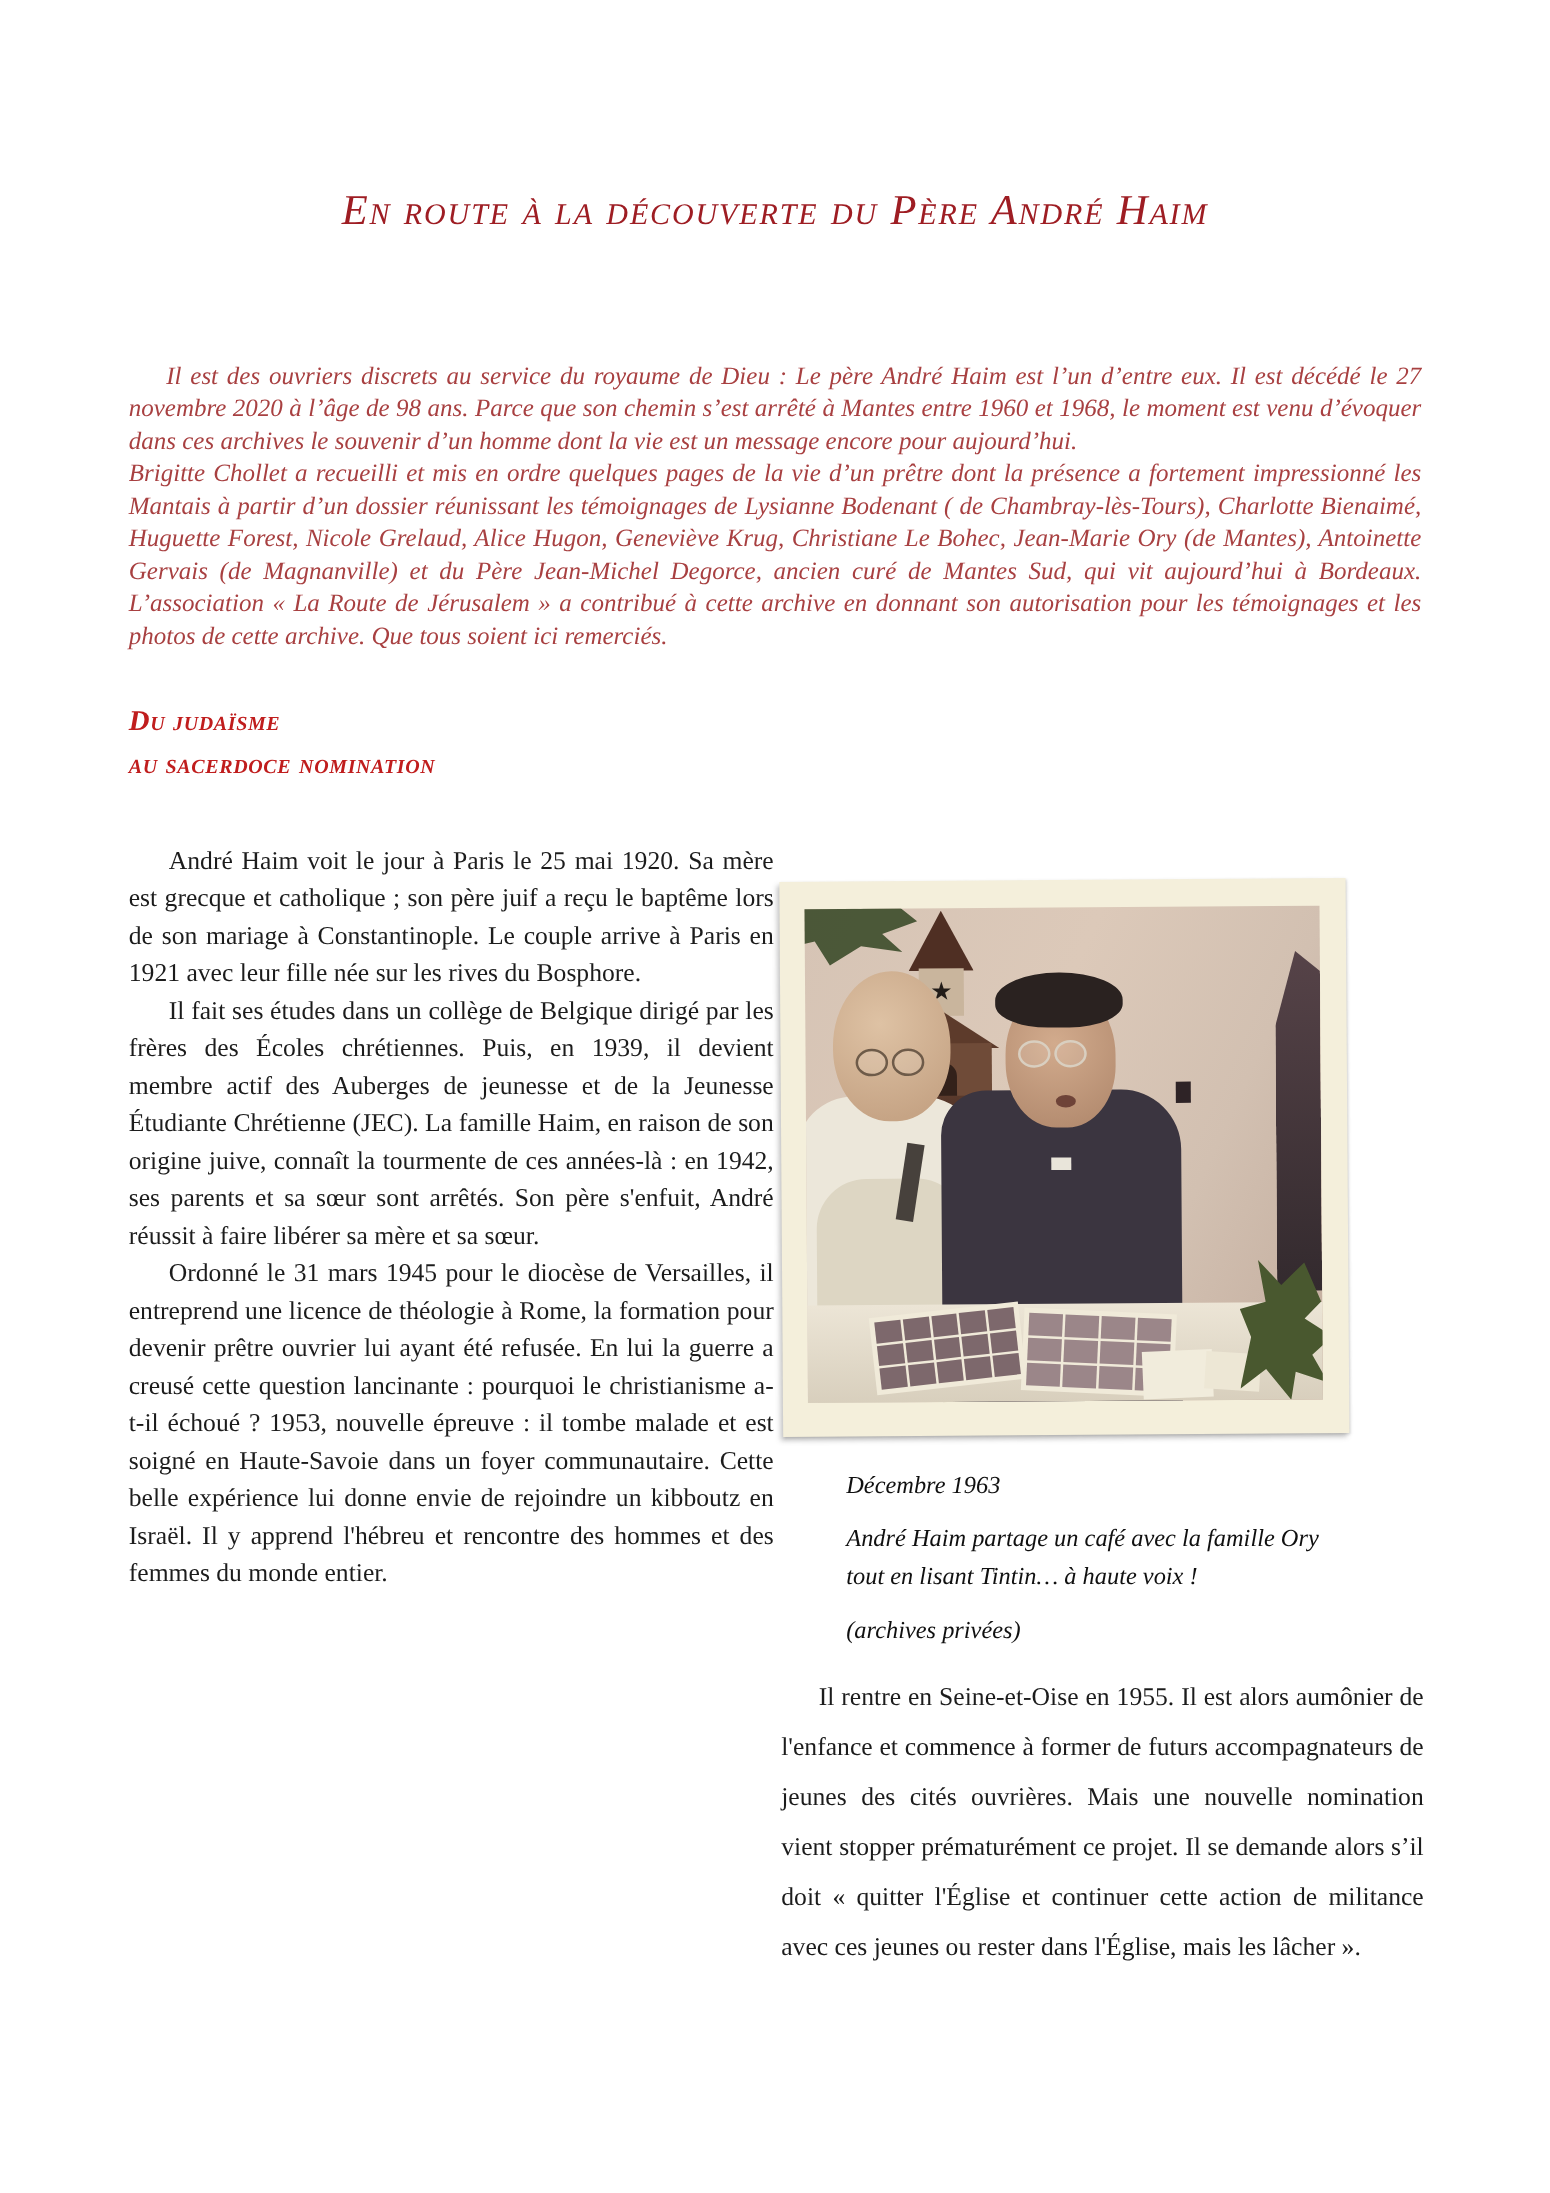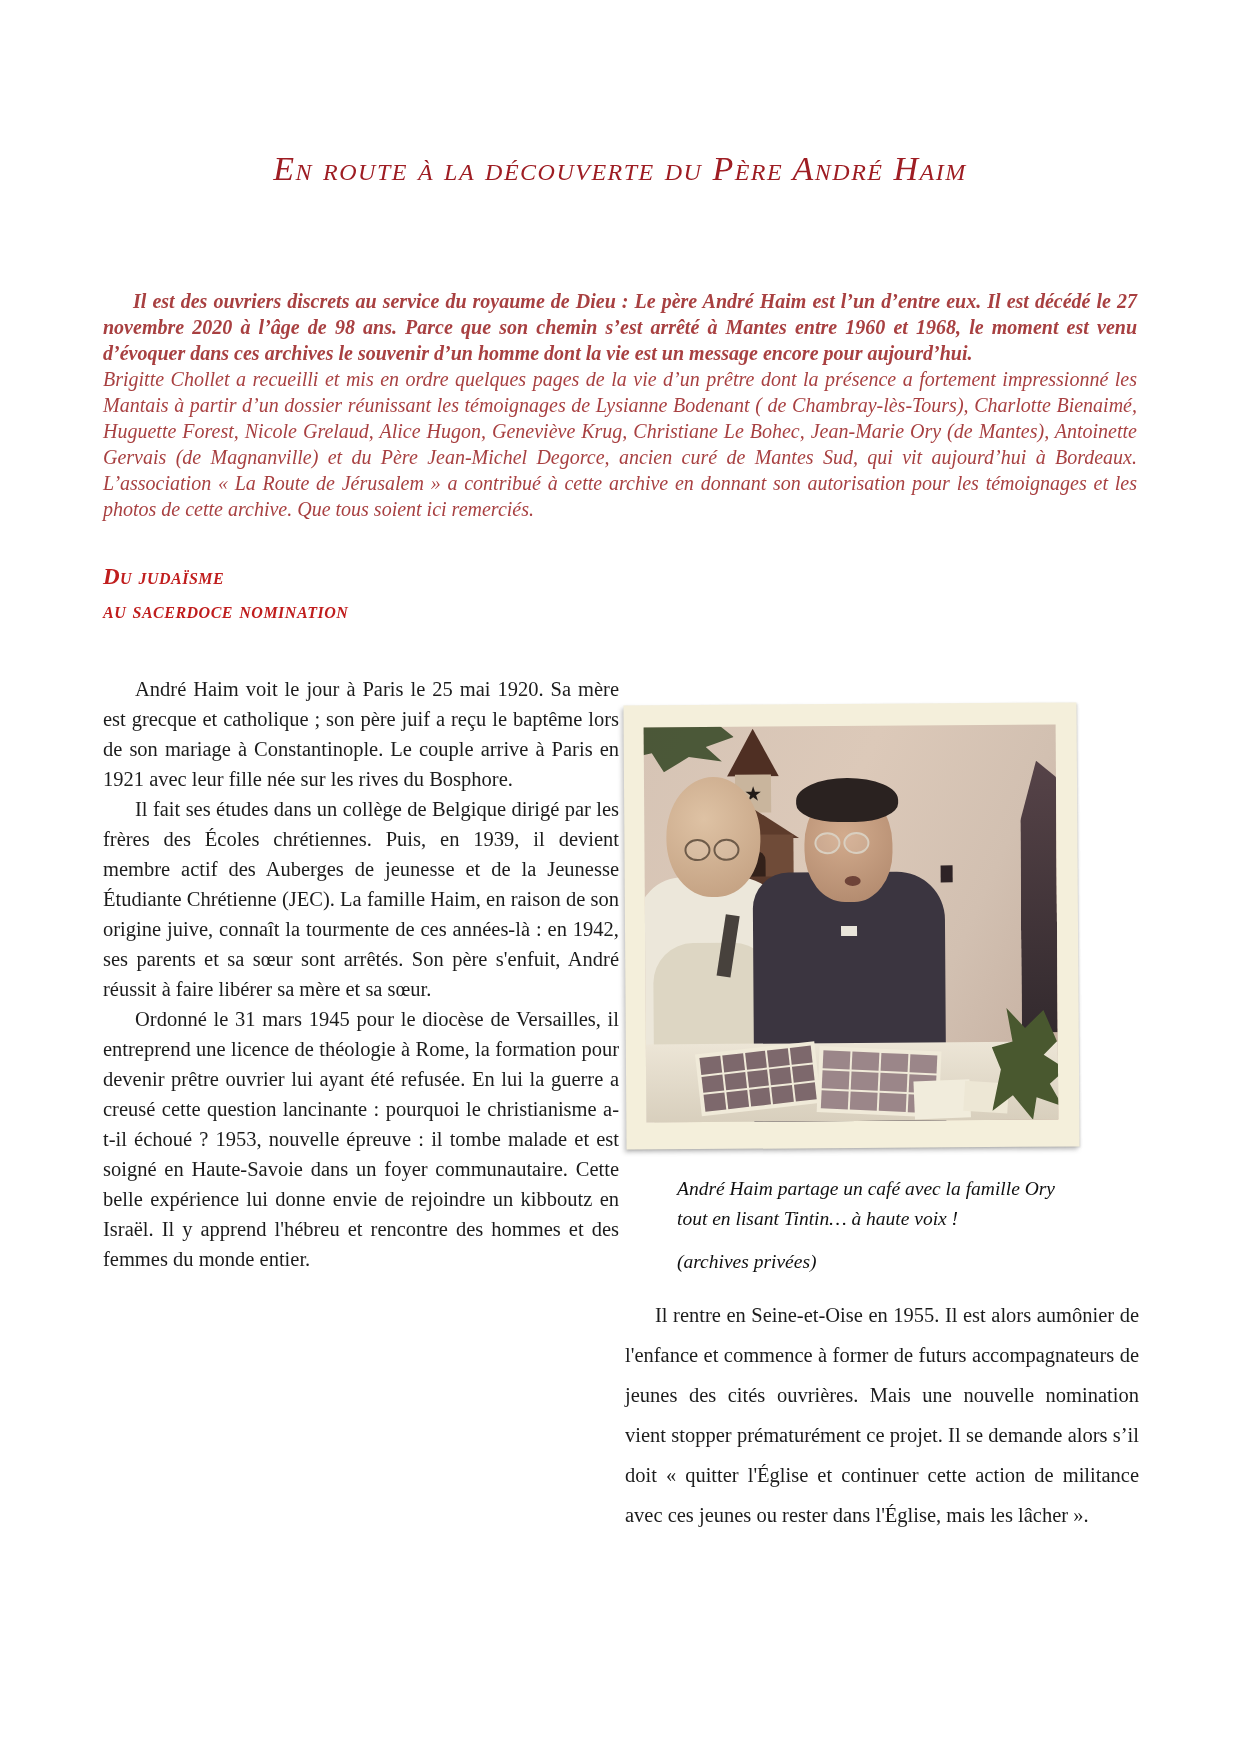--- a/index.html
+++ b/index.html
@@ -21,21 +21,21 @@
     position:absolute;top:150px;left:0;width:100%;text-align:center;
     font-style:italic;font-variant:small-caps;font-weight:normal;
     font-size:34px;letter-spacing:1.5px;color:var(--title-red);margin:0;
   }
   .intro{
     position:absolute;left:103px;top:288px;width:1034px;
     font-style:italic;font-size:20px;line-height:26px;
     color:var(--intro-red);text-align:justify;
   }
   .intro p{margin:0;}
-  .intro p.indent{text-indent:30px;font-weight:bold;}
+  .intro p.indent{text-indent:30px;}
   .section-heading{
     position:absolute;left:103px;top:560px;margin:0;
     color:var(--heading-red);font-style:italic;font-weight:bold;
     font-variant:small-caps;font-size:23px;line-height:34px;letter-spacing:.5px;
   }
   .section-heading span{display:block;}
   .col-left{
     position:absolute;left:103px;top:674px;width:516px;
     font-size:20.5px;line-height:30px;text-align:justify;
   }
@@ -191,20 +191,21 @@
             <i></i>
             <i></i>
         </div>
         <div class="shape card-a"></div>
         <div class="shape card-b"></div>
         <div class="shape plant-br"></div>
       </div>
     </figure>
 
     <div class="caption">
+      <p>Décembre 1963</p>
       <p>André Haim partage un café avec la famille Ory tout en lisant Tintin…  à haute voix !</p>
       <p>(archives privées)</p>
     </div>
 
     <p class="body-par">Il rentre en Seine-et-Oise en 1955. Il est alors aumônier de l'enfance et commence à former de futurs accompagnateurs de jeunes des cités ouvrières. Mais une nouvelle nomination vient stopper prématurément ce projet. Il se demande alors s’il doit « quitter l'Église et continuer cette action de militance avec ces jeunes ou rester dans l'Église, mais les lâcher ».</p>
   </div>
 
 </div>
 
 </body></html>

